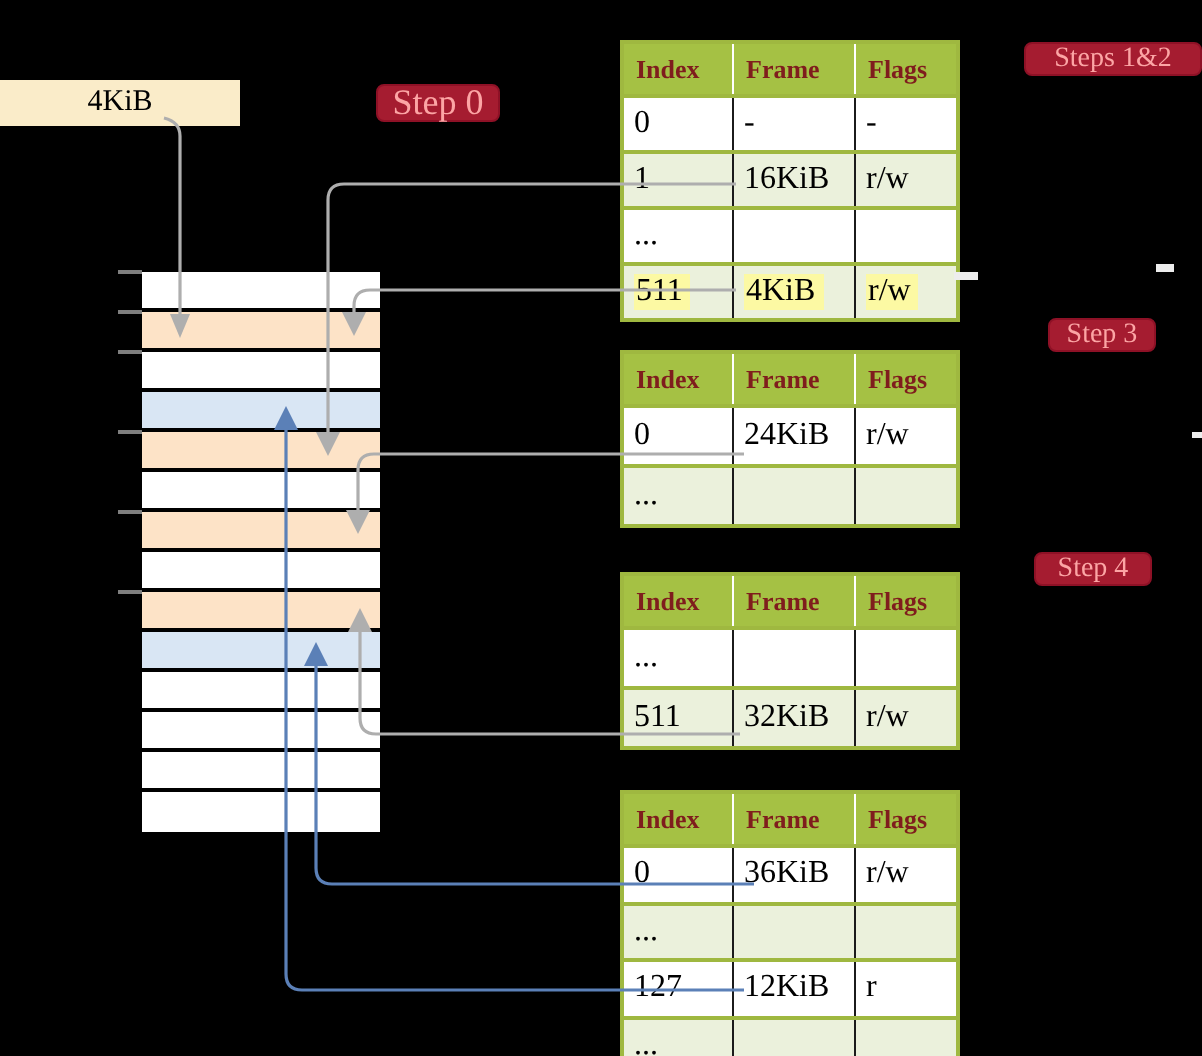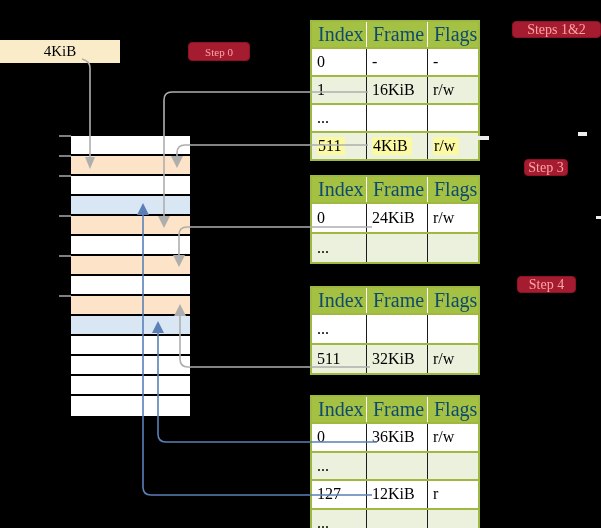--- a/index.html
+++ b/index.html
@@ -13,44 +13,44 @@
     background:var(--cream,#faecc9);display:flex;align-items:center;justify-content:center;
     font-size:15px;
   }
   
   .badge{
     position:absolute;background:var(--badge_red,#a51c30);color:#fca5a5;
     display:flex;align-items:center;justify-content:center;
     border:1px solid #8e1126;border-radius:4px;box-sizing:border-box;
     font-size:14px;white-space:nowrap;
   }
-  #badge-step0{left:188px;top:42px;width:62px;height:19px;font-size:11px;}
+  #badge-step0{left:188px;top:42px;width:62px;height:19px;font-size:18px;}
   #badge-steps12{left:512px;top:21px;width:89px;height:17px;}
-  #badge-step3{left:524px;top:159px;width:44px;height:17px;}
+  #badge-step3{left:524px;top:159px;width:54px;height:17px;}
   #badge-step4{left:517px;top:276px;width:59px;height:17px;}
   
   .stack{position:absolute;left:71px;top:136px;width:119px;}
   .stack-row{height:20px;box-sizing:border-box;border-bottom:2px solid #000;}
   .stack-row:last-child{border-bottom:none;}
   .fill-white{background:#ffffff;}
   .fill-peach{background:var(--peach,#fde3c7);}
   .fill-blue{background:var(--blue_row,#d9e6f4);}
   
   .ptable{
     position:absolute;left:310px;width:170px;background:#fff;
     border:2px solid var(--table_border,#9fb840);box-sizing:border-box;
   }
   #pt-steps12{top:20px;}
   #pt-step3{top:175px;}
   #pt-step4{top:286px;}
   #pt-bottom{top:395px;}
   .pt-header{display:flex;background:var(--header_green,#a5c144);height:25px;}
   .pt-header .cell{
     box-sizing:border-box;display:flex;align-items:center;padding-left:6px;
-    color:#0c4a6e;font-weight:normal;font-size:20px;border-right:1px solid #fff;
+    color:#7f1d1d;font-weight:bold;font-size:13px;border-right:1px solid #fff;
   }
   .pt-header .cell:last-child{border-right:none;}
   .pt-row{display:flex;border-top:2px solid var(--table_border,#9fb840);background:#fff;}
   #pt-steps12 .pt-row{height:26px;}
   #pt-step3 .pt-row,#pt-step4 .pt-row{height:28px;}
   #pt-bottom .pt-row{height:26.5px;}
   .pt-row.shaded{background:var(--row_green,#ebf1dc);}
   .pt-row .cell{
     box-sizing:border-box;display:flex;align-items:center;padding-left:5px;
     font-size:16px;border-right:1px solid #1b1b1b;

